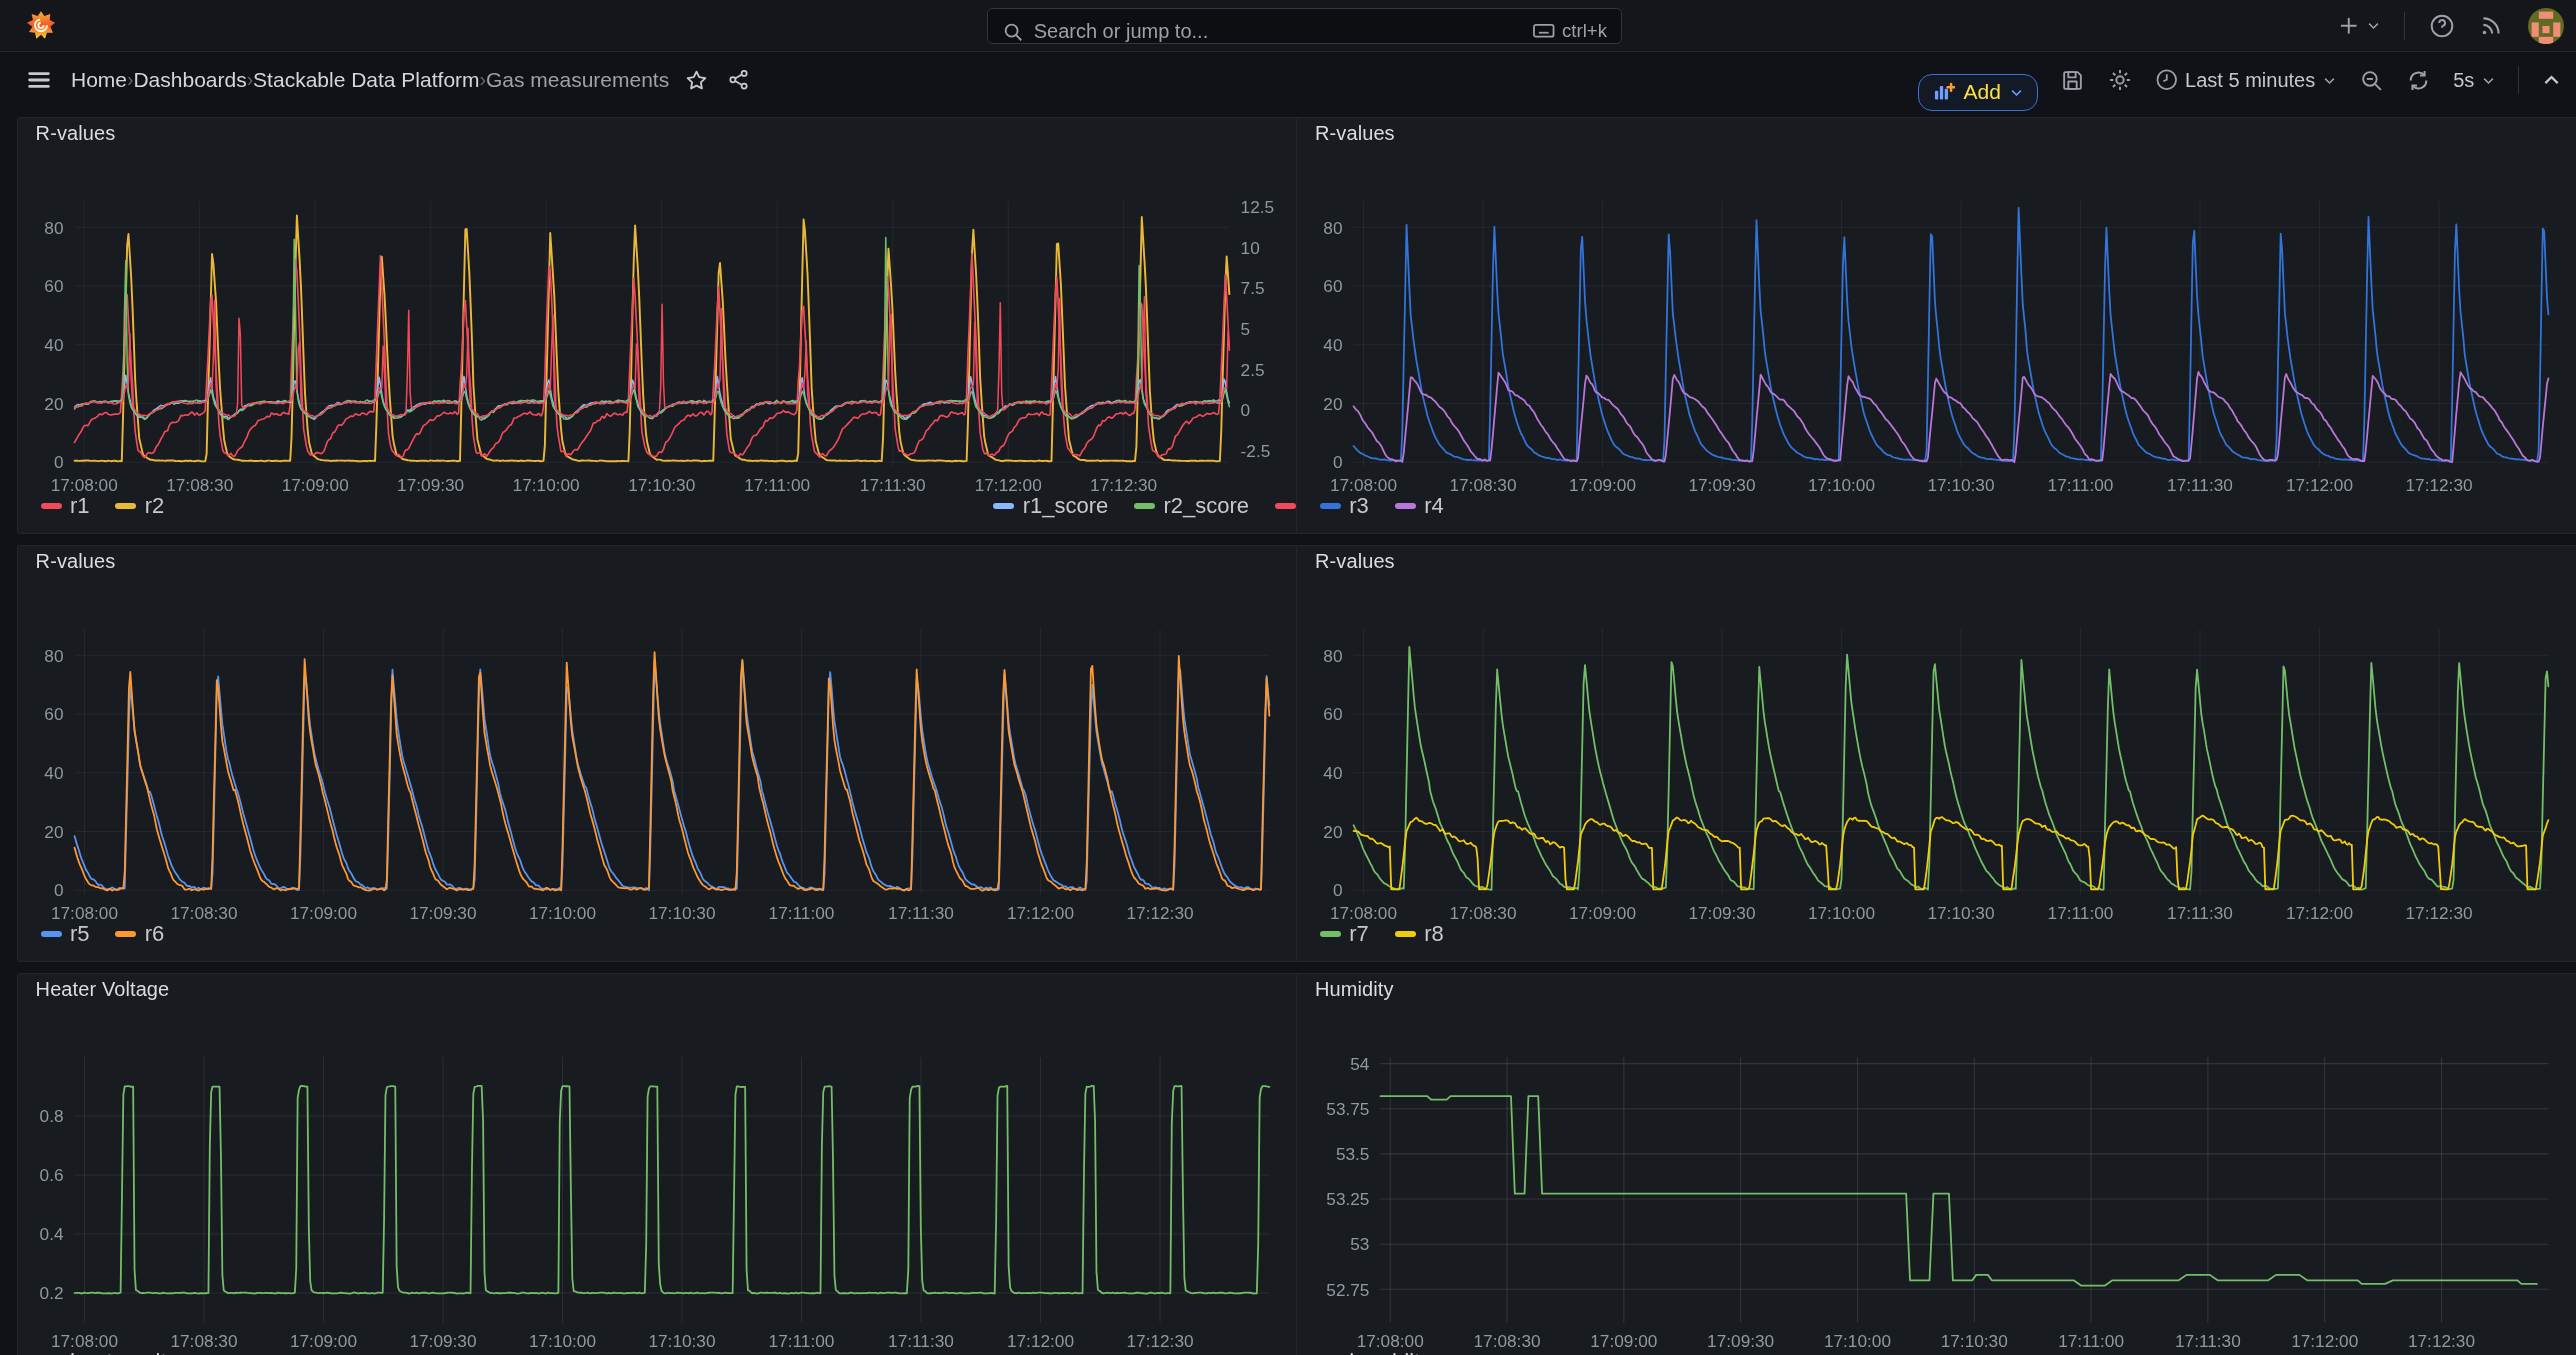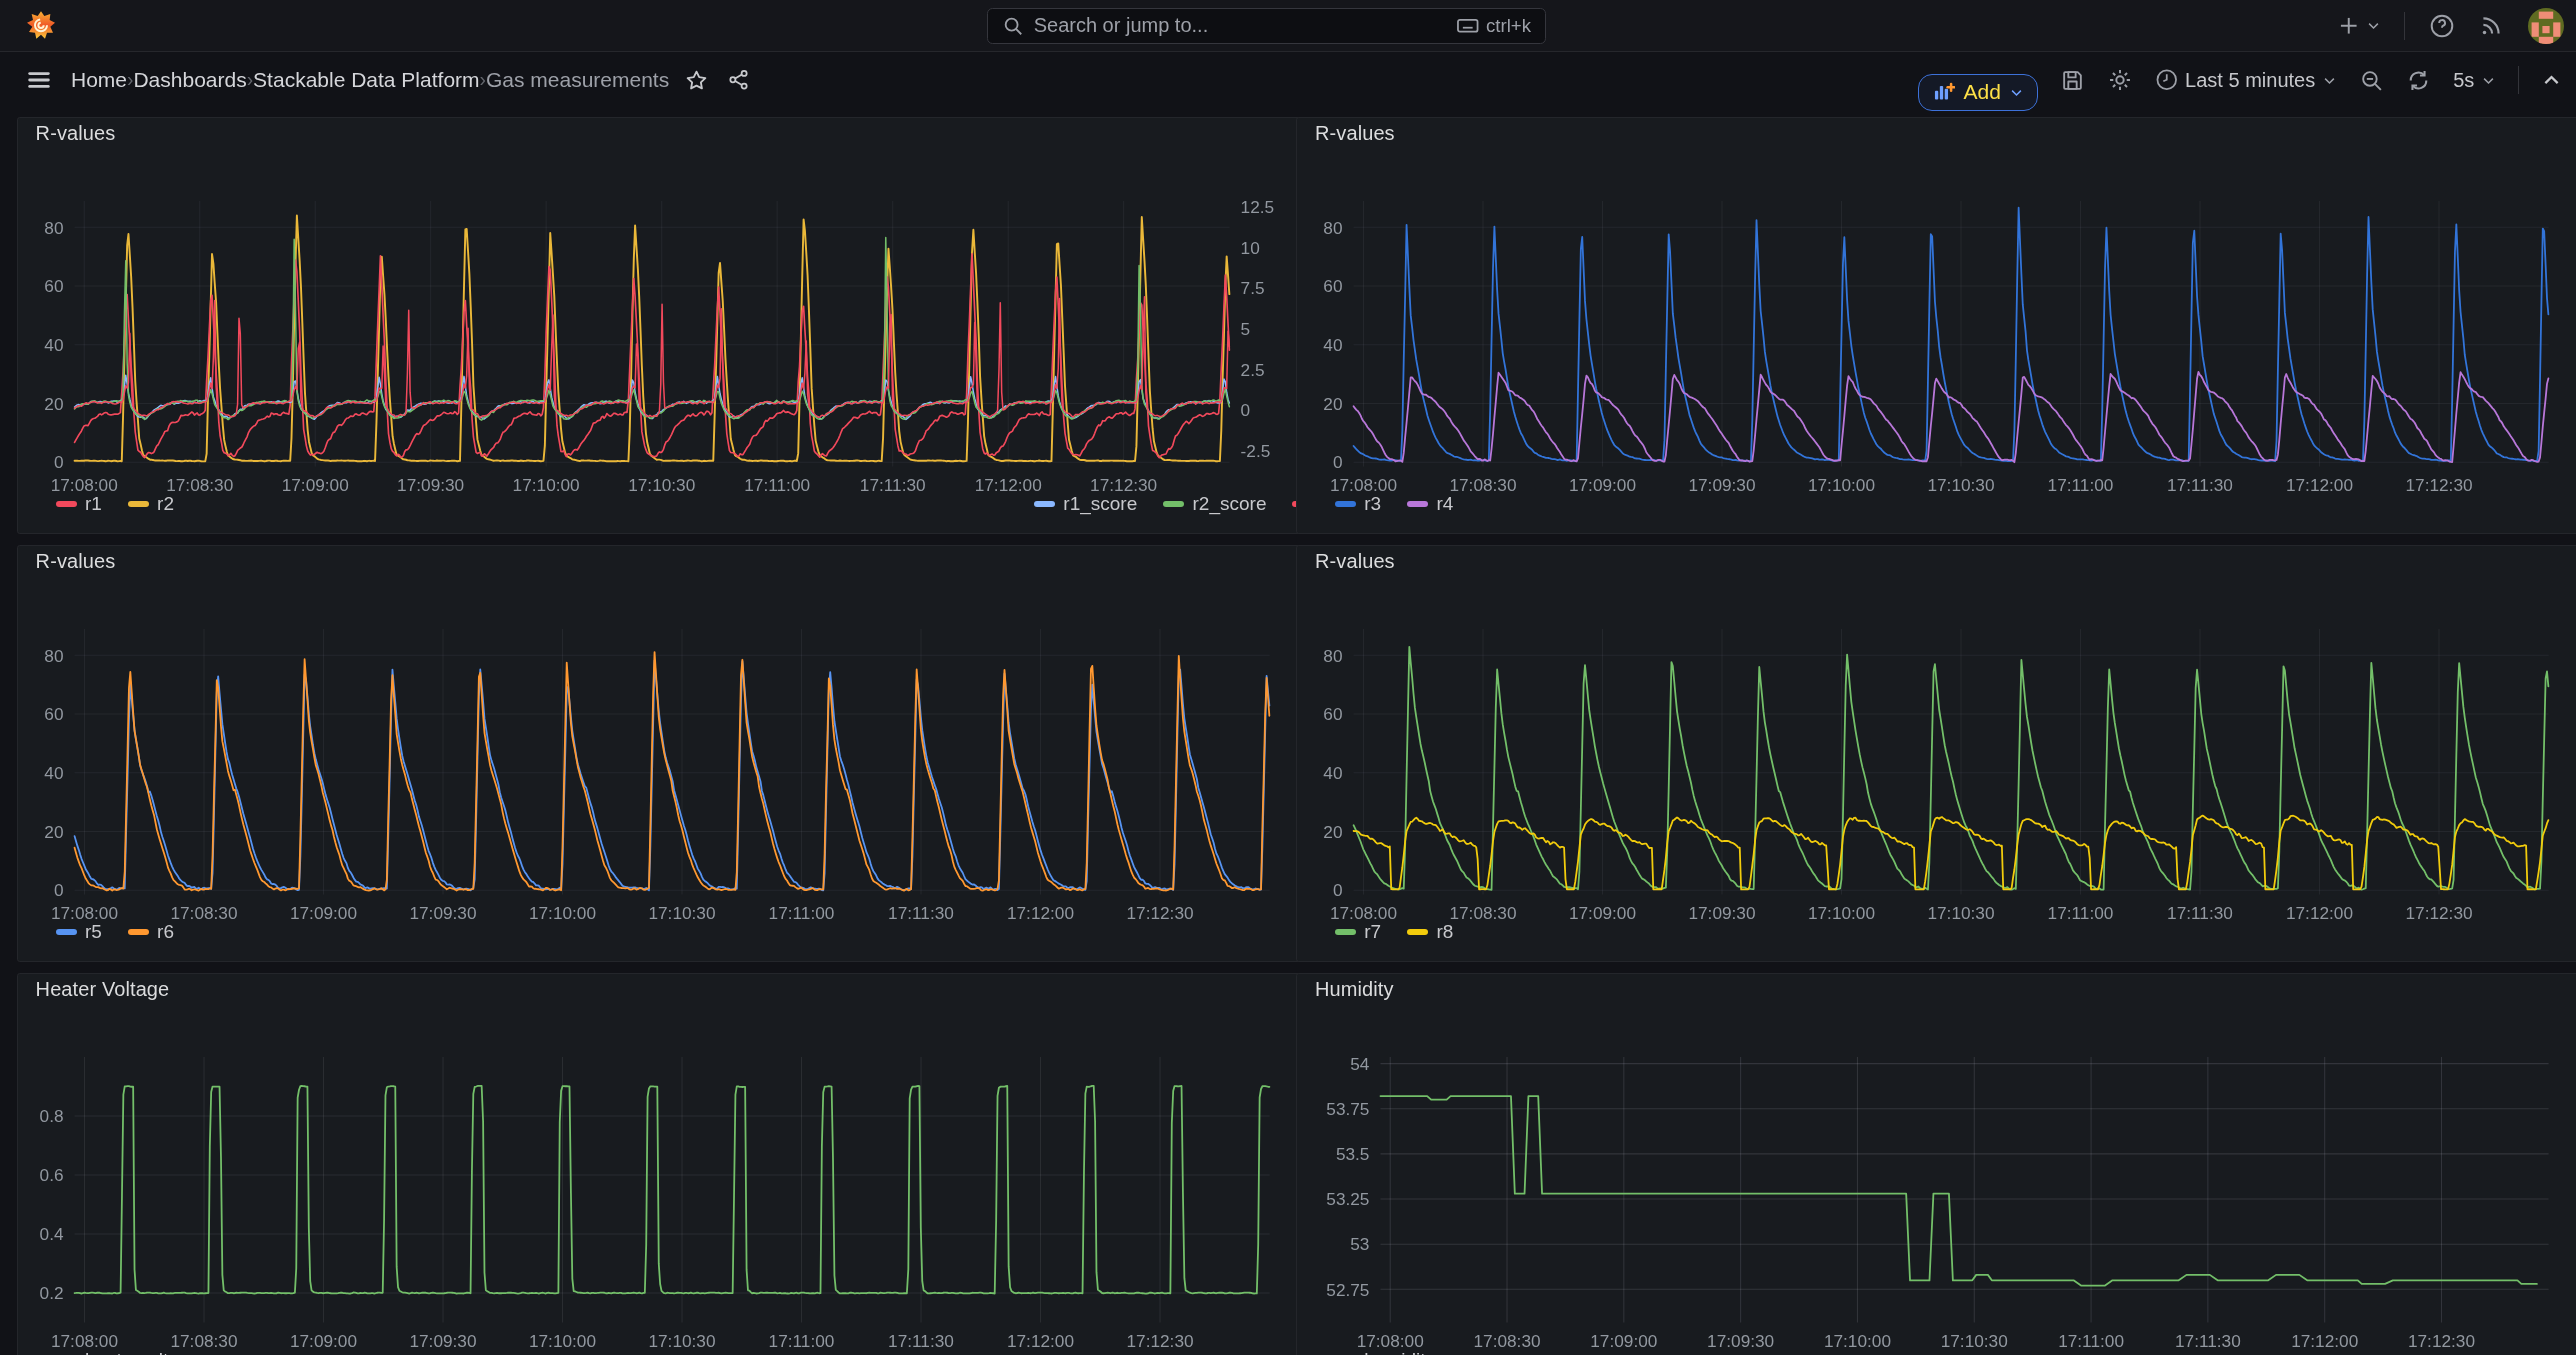--- a/index.html
+++ b/index.html
@@ -2,22 +2,22 @@
 <html style="font-size:11px"><head>
 <meta charset="utf-8">
 <style>
   html,body{margin:0;padding:0;background:#111217;}
   body{width:2576px;height:1356px;overflow:hidden;position:relative;
        font-family:"Liberation Sans",sans-serif;color:#D8D9DA;}
   
   #navbar{position:absolute;left:0;top:0;width:100%;height:51px;background:#15161b;
           border-bottom:0.7px solid #26272c;display:flex;align-items:center;}
   #logo{margin-left:25px;width:32px;height:32px;flex:0 0 auto;}
-  #searchbox{position:absolute;left:987px;top:7.6px;width:559px;height:36px;background:#0d0e12;
-             border:0.7px solid #35363d;border-radius:5.5px;display:flex;align-items:center;
+  #searchbox{position:absolute;left:987px;top:7.6px;width:635px;height:36px;background:#0d0e12;
+             border:0.7px solid #35363d;border-radius:5.5px;display:flex;align-items:flex-end;
              padding:0 14px;box-sizing:border-box;color:#9DA0A8;font-size:20px;}
   #searchbox .ph{margin-left:9.7px;flex:1;}
   #searchbox .kbd{display:flex;align-items:center;gap:7px;color:#9DA0A8;font-size:18.6px;}
   #nav-right{position:absolute;right:12.4px;top:0;height:51px;display:flex;align-items:center;gap:23.5px;}
   .icon{color:#9DA0A8;display:inline-flex;align-items:center;justify-content:center;}
   .vdiv{width:0.7px;height:28px;background:#33343a;}
   
   #toolbar{position:absolute;left:0;top:52px;width:100%;height:56px;background:#111217;
            display:flex;align-items:center;}
   #hamburger{margin-left:25px;}
@@ -29,22 +29,22 @@
   #tb-right{margin-left:auto;margin-right:14px;display:flex;align-items:center;gap:22px;}
   #add-btn{display:flex;align-items:center;gap:8.3px;border:0.7px solid #3D71D9;border-radius:14px;
            padding:5.5px 12.4px;color:#fde047;font-size:21px;background:rgba(61,113,217,0.08);cursor:pointer;margin-top:24px;}
   .tb-text{color:#C7C8CC;font-size:20px;display:flex;align-items:center;gap:7px;}
   
   .panel{position:absolute;width:1464px;height:417px;background:#181B1F;border:0.7px solid #24262b;
          border-radius:2.8px;box-sizing:border-box;}
   .panel h2{position:absolute;left:18px;top:4.1px;margin:0;font-size:20px;font-weight:500;
             color:#DCDDDE;letter-spacing:0.1px;cursor:pointer;}
   .panel svg.chart{position:absolute;left:0;top:0;}
-  .legend{position:absolute;left:38px;top:375px;right:21px;display:flex;justify-content:space-between;
-          font-size:19px;color:#C8C9CD;pointer-events:auto;}
+  .legend{position:absolute;left:23px;top:375px;right:21px;display:flex;justify-content:space-between;
+          font-size:22px;color:#C8C9CD;pointer-events:auto;}
   .lgroup{display:flex;align-items:center;gap:26px;}
   .litem{display:flex;align-items:center;gap:8.3px;cursor:pointer;}
   .swatch{width:21px;height:6.2px;border-radius:3.4px;display:inline-block;}
   .kebab{position:absolute;right:2.8px;top:5.5px;width:32px;height:43px;background:#26282d;border-radius:4.1px;
          display:flex;flex-direction:column;align-items:center;justify-content:center;gap:6.2px;cursor:pointer;}
   .kebab i{width:4.8px;height:4.8px;border-radius:50%;background:#AAADB3;}
   .rsz{position:absolute;right:4.1px;bottom:4.1px;width:11px;height:11px;
        border-right:2.1px solid #3a3c42;border-bottom:2.1px solid #3a3c42;}
   text{font-family:"Liberation Sans",sans-serif;}
 </style>

